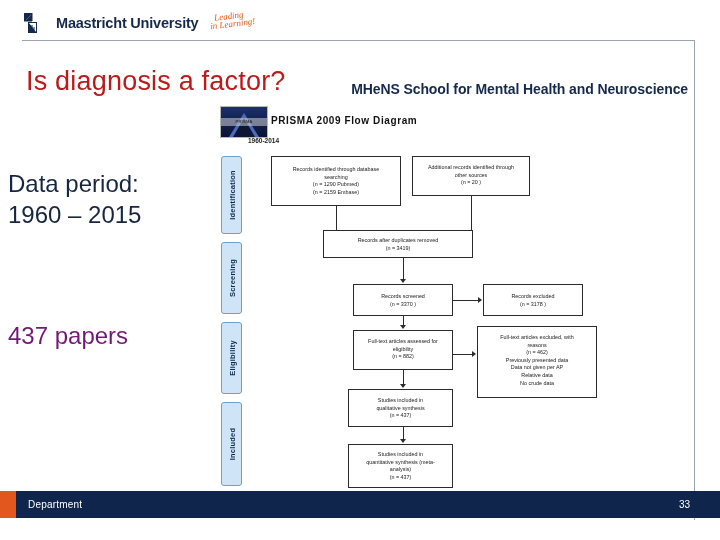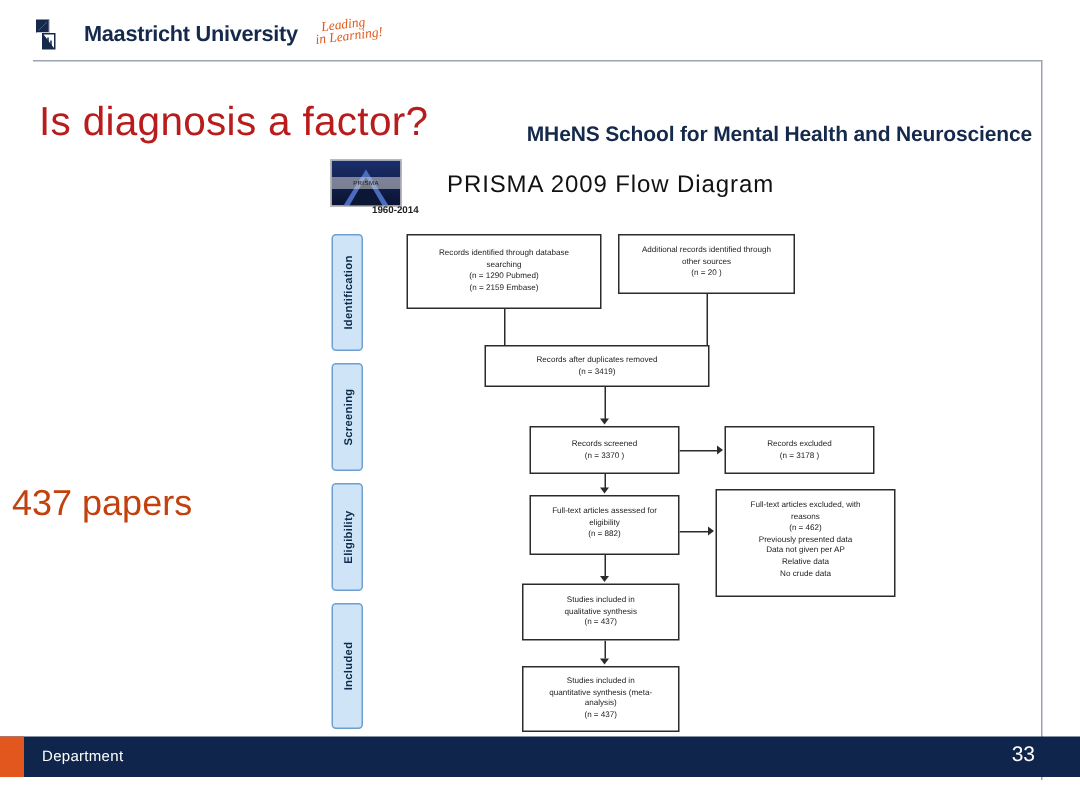--- a/index.html
+++ b/index.html
@@ -110,21 +110,21 @@
   .left-line {
     font-size: 24px;
     line-height: 31px;
     white-space: nowrap;
   }
   .left-papers {
     position: absolute;
     left: 8px;
     top: 322px;
     font-size: 24px;
-    color: #c2410c;
+    color: #701a75;
     white-space: nowrap;
   }
 
   
   .prisma {
     position: absolute;
     left: 215px;
     top: 104px;
     width: 400px;
     height: 392px;
@@ -167,24 +167,24 @@
     background: rgba(210,210,210,.55);
     font-size: 4px;
     color: #111;
     text-align: center;
     line-height: 8px;
     letter-spacing: .3px;
     overflow: hidden;
   }
   .prisma-heading {
     position: absolute;
-    left: 83px;
+    left: 56px;
     top: 11px;
-    font-size: 16px;
-    font-weight: normal;
+    font-size: 10px;
+    font-weight: bold;
     color: #111;
     letter-spacing: .6px;
     white-space: nowrap;
   }
   .prisma-years {
     position: absolute;
     left: 33px;
     top: 33px;
     font-size: 6.5px;
     font-weight: bold;
@@ -285,21 +285,21 @@
     bottom: 30px;
     font-size: 10px;
     font-weight: normal;
     color: #ffffff;
     letter-spacing: .2px;
   }
   .footer-page {
     position: absolute;
     right: 30px;
     bottom: 30px;
-    font-size: 14px;
+    font-size: 10px;
     color: #ffffff;
   }
 </style>
 </head>
 <body>
 
 <div class="slide">
 
   <div class="brand">
     <svg class="brand-logo" viewBox="0 0 26 26">
@@ -318,20 +318,24 @@
     </div>
   </div>
 
   <div class="header-rule"></div>
   <div class="right-rule"></div>
 
   <div class="school-title">MHeNS School for Mental Health and Neuroscience</div>
 
   <div class="slide-title">Is diagnosis a factor?</div>
 
+  <div class="left-block">
+    <div class="left-line">Data period:</div>
+    <div class="left-line">1960 – 2015</div>
+  </div>
   <div class="left-papers">437 papers</div>
 
   <div class="prisma">
 
     <div class="prisma-logo">
       <div class="tri"></div>
       <div class="tri2"></div>
       <div class="band">PRISMA</div>
     </div>
     <div class="prisma-heading">PRISMA 2009 Flow Diagram</div>

